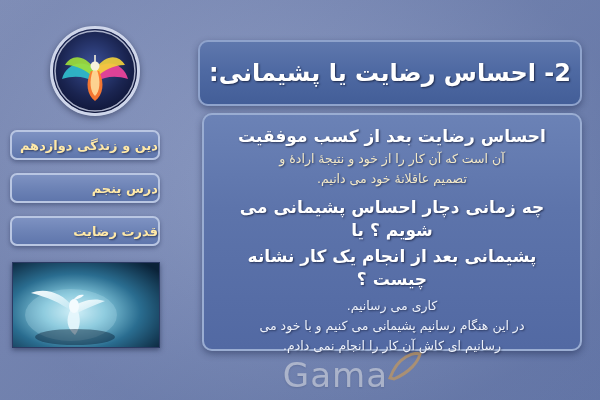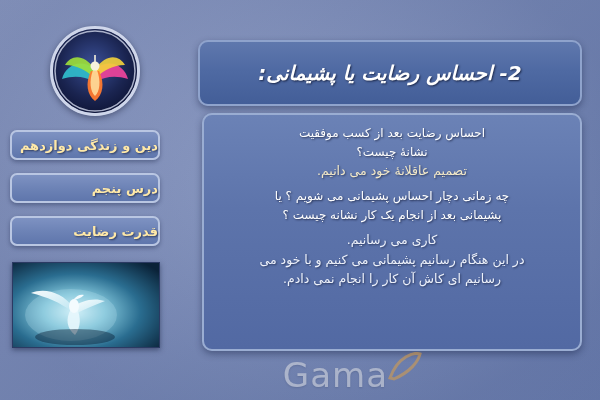--- a/index.html
+++ b/index.html
@@ -54,26 +54,25 @@
     background: linear-gradient(180deg, #5f78ad 0%, #4f6aa3 45%, #435e98 100%);
     border: 2px solid #8fa3cc;
     border-radius: 10px;
     box-shadow: 0 3px 7px rgba(25,35,70,0.45);
     display: flex;
     align-items: center;
     justify-content: center;
   }
   .title-box .title-text {
     color: #ffffff;
-    font-size: 20px;
+    font-size: 24px;
     font-weight: bold;
     letter-spacing: 0;
     text-shadow: 1px 1px 2px rgba(10,15,40,0.7);
     direction: rtl;
-    font-style: italic;
   }
 
   
   .content-box {
     position: absolute;
     right: 18px;
     top: 113px;
     width: 380px;
     height: 238px;
     background: linear-gradient(180deg, #6b82b6 0%, #5d74ab 40%, #5269a3 100%);
@@ -84,22 +83,22 @@
     box-sizing: border-box;
     direction: rtl;
     text-align: center;
   }
   .content-box p {
     margin: 0 0 3px 0;
     line-height: 1.35;
   }
   .q-line {
     color: #ffffff;
-    font-size: 12px;
-    font-weight: normal;
+    font-size: 17px;
+    font-weight: bold;
     text-shadow: 1px 1px 2px rgba(10,15,40,0.65);
   }
   .a-line {
     color: #f3e9c8;
     font-size: 12.5px;
     text-shadow: 1px 1px 2px rgba(10,15,40,0.55);
   }
   .a-line-white {
     color: #eef2fb;
     font-size: 12.5px;
@@ -202,21 +201,21 @@
       <circle cx="42" cy="42" r="40" fill="none" stroke="#cfd6ea" stroke-width="1.5" opacity="0.8"></circle>
     </svg>
   </div>
 
   <div class="title-box">
     <div class="title-text">2- احساس رضایت یا پشیمانی:</div>
   </div>
 
   <div class="content-box">
     <p class="q-line">احساس رضایت  بعد از کسب موفقیت</p>
-    <p class="q-line">نشانهٔ چیست؟</p>
+    <p class="a-line">آن است که آن کار را از خود و نتیجهٔ ارادهٔ و</p>
     <p class="a-line">تصمیم  عاقلانهٔ خود می دانیم.</p>
     <div class="spacer-sm"></div>
     <p class="q-line">چه زمانی دچار احساس پشیمانی می شویم ؟ یا</p>
     <p class="q-line">پشیمانی بعد از انجام یک کار  نشانه چیست ؟</p>
     <div class="spacer-sm"></div>
     <p class="a-line-white">کاری می رسانیم.</p>
     <p class="a-line-white">در این هنگام رسانیم پشیمانی می کنیم و با خود می</p>
     <p class="a-line-white">رسانیم ای کاش آن کار را انجام نمی دادم.</p>
   </div>
 

